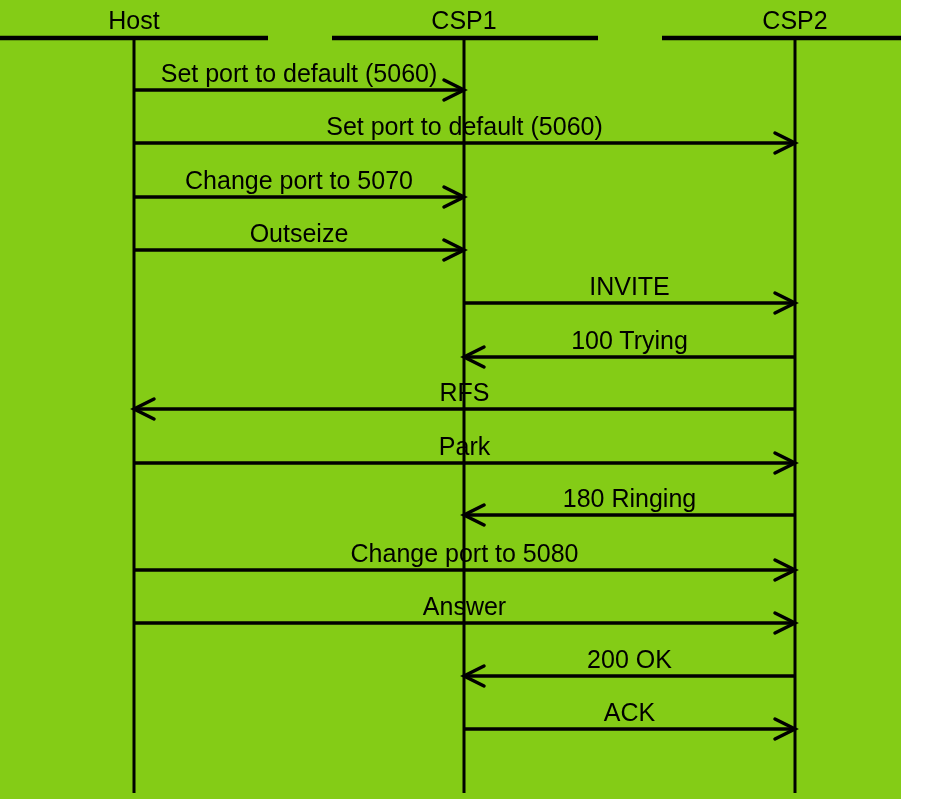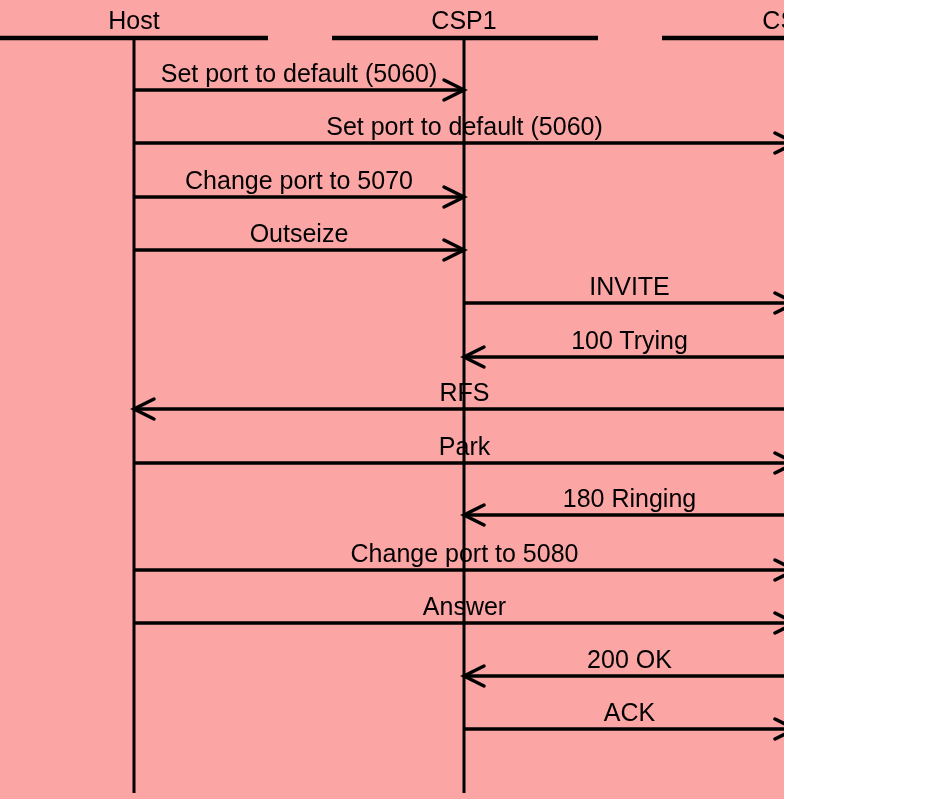--- a/index.html
+++ b/index.html
@@ -2,23 +2,23 @@
 <html><head>
 <meta charset="utf-8">
 <style>
   html, body {
     margin: 0;
     padding: 0;
     background: #ffffff;
   }
   .stage {
     position: relative;
-    width: 784px;
+    width: 901px;
     height: 799px;
-    background: #fca5a5;
+    background: #84cc16;
     overflow: hidden;
   }
   svg text {
     font-family: "Liberation Sans", "DejaVu Sans", sans-serif;
     font-size: 25px;
     fill: #000000;
   }
   svg .actor-label {
     font-size: 25px;
   }

